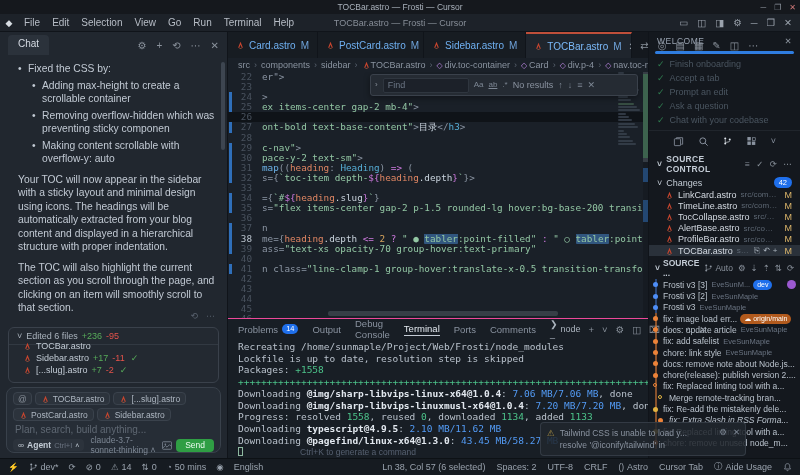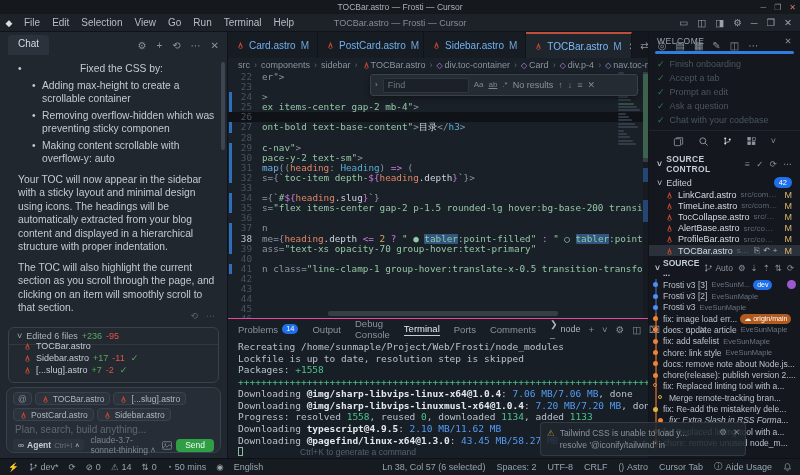--- a/index.html
+++ b/index.html
@@ -20,21 +20,21 @@
 
   .main { display:flex; height:426px; }
 
   
   .chat { width:228px; background:#21272f; display:flex; flex-direction:column; border-right:1px solid #10141a; position:relative; }
   .chat-header { height:26px; display:flex; align-items:center; padding:0 8px; font-size:10px; }
   .chat-tab { background:#2b323b; border-radius:4px 4px 0 0; padding:3px 10px 4px; color:#d4dae2; border-bottom:2px solid transparent; }
   .chat-header .hdr-icons { margin-left:auto; display:flex; gap:10px; color:#8a929c; font-size:10px; }
   .chat-body { flex:1; overflow:hidden; padding:4px 12px 0 18px; font-size:10.3px; line-height:13.5px; color:#c2cad4; position:relative; }
   .chat-body ul { list-style:none; }
-  .chat-body .b1 { padding-left:10px; position:relative; margin-bottom:3px;text-align:center;}
+  .chat-body .b1 { padding-left:10px; position:relative; margin-bottom:3px;}
   .chat-body .b1::before { content:"•"; position:absolute; left:0; color:#c2cad4; }
   .chat-body .b2 { padding-left:24px; position:relative; margin-bottom:3px;}
   .chat-body .b2::before { content:"•"; position:absolute; left:14px; color:#c2cad4; }
   .chat-body p { margin:7px 0 0 0; }
   .chat-scrollbar { position:absolute; right:2px; top:4px; width:4px; height:88px; background:#3d4550; border-radius:2px; }
   .msg-icons { position:absolute; right:12px; bottom:2px; display:flex; gap:8px; color:#5a6370; font-size:9px;}
 
   .edited-box { margin:2px 8px 4px; height:56px; border:1px solid #3a414b; border-radius:6px; background:#232931; overflow:hidden; font-size:9px; }
   .edited-head { display:flex; align-items:center; gap:4px; padding:3px 8px; color:#aab3bd; border-bottom:1px solid #323942; }
   .edited-rows { overflow:hidden; height:38px; margin-top:-5px; }
@@ -621,21 +621,21 @@
         <span>SOURCE CONTROL</span>
         <span class="icons" id="scm-icons">
             <span>≡</span>
             <span>✓</span>
             <span>⟳</span>
             <span>⋯</span>
           </span>
       </div>
       <div class="changes-row">
         <span>˅</span>
-        <span>Edited</span>
+        <span>Changes</span>
         <span class="count-badge">42</span>
       </div>
       <div id="scm-files">
           <div class="file-row">
             <span>
               <svg class="icon-astro" viewBox="0 0 16 16" width="8" height="9">
                 <path d="M8 2 L12.3 13 H10.2 L8 7.4 L5.8 13 H3.7 Z" fill="#c9452e"></path>
                 <path d="M6 13.8c.8.6 3.2.6 4 0" stroke="#e8734d" stroke-width="1" fill="none"></path>
               </svg>
             </span>

